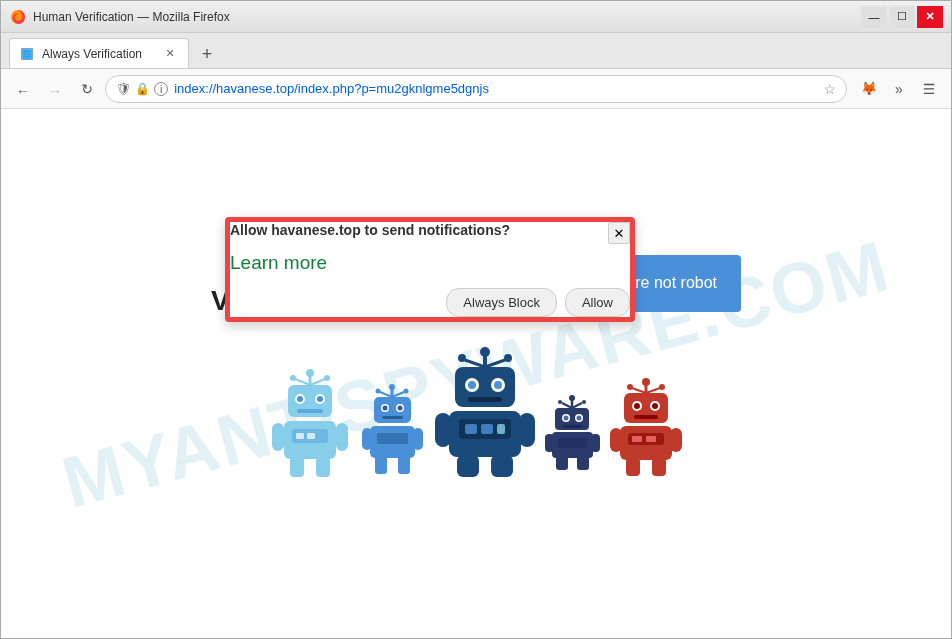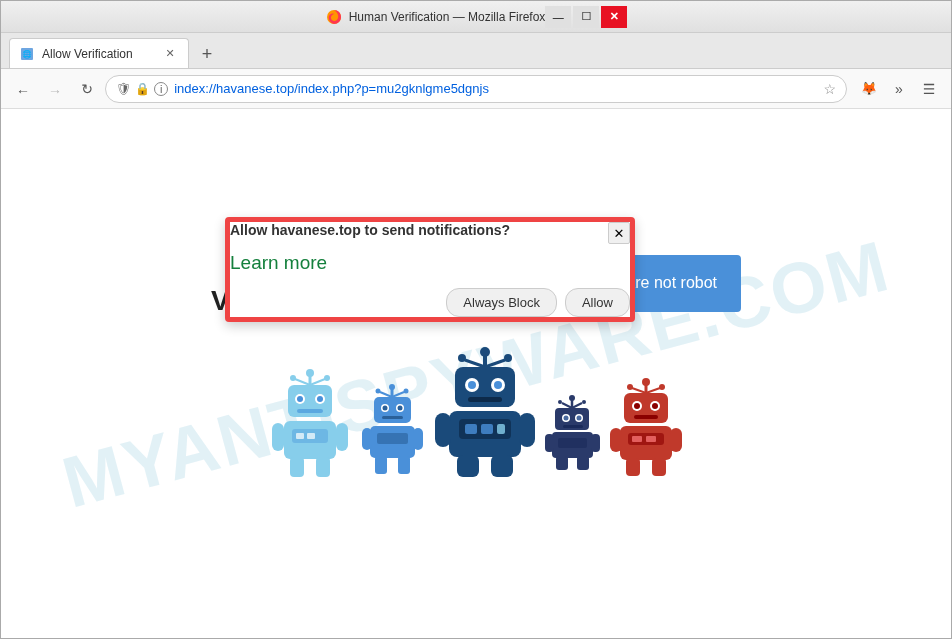--- a/index.html
+++ b/index.html
@@ -7,21 +7,21 @@
 
     
     .window { width: 952px; height: 639px; display: flex; flex-direction: column; border: 1px solid #aaa; }
 
     
     .title-bar {
       height: 32px;
       background: linear-gradient(to bottom, #f0f0f0, #e0e0e0);
       display: flex;
       align-items: center;
-      justify-content: center;
+      justify-content: space-between;
       padding: 4px 8px;
       border-bottom: 1px solid #ccc;
       flex-shrink: 0;
     }
     .title-bar-left { display: flex; align-items: center; gap: 6px; }
     .firefox-icon { width: 18px; height: 18px; }
     .title-text { font-size: 12px; color: #333; }
     .window-controls { display: flex; gap: 2px; }
     .win-btn {
       width: 26px; height: 22px; border: none; cursor: pointer;
@@ -236,21 +236,21 @@
     </div>
   </div>
 
   <div class="tab-bar">
     <div class="tab">
 
       <svg width="14" height="14" viewBox="0 0 14 14">
         <rect x="1" y="1" width="12" height="12" rx="1" fill="#4a90d9" opacity="0.8"></rect>
         <text x="7" y="10" text-anchor="middle" fill="white" font-size="8">🌐</text>
       </svg>
-      <span style="flex:1; font-size:12px; overflow:hidden; white-space:nowrap; text-overflow:ellipsis;">Allow Verification</span>
+      <span style="flex:1; font-size:12px; overflow:hidden; white-space:nowrap; text-overflow:ellipsis;">Always Verification</span>
       <button class="tab-close">✕</button>
     </div>
     <button class="tab-new">+</button>
   </div>
 
   <div class="nav-bar">
     <button class="nav-btn">←</button>
     <button class="nav-btn disabled">→</button>
     <button class="nav-btn">↻</button>
     <div class="address-bar-container">

